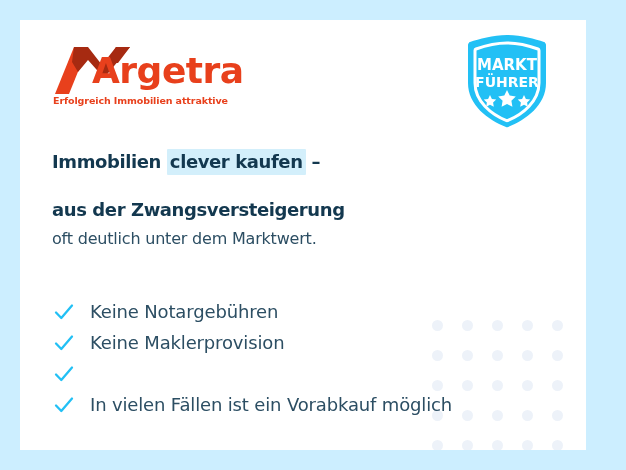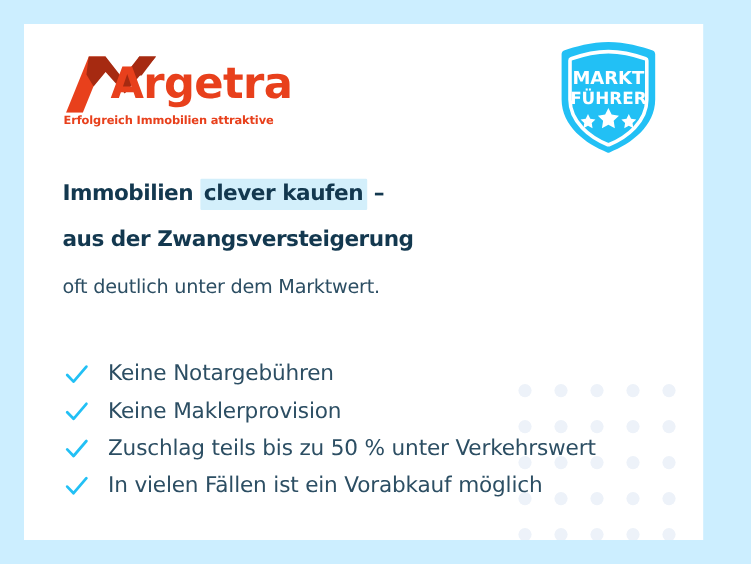--- a/index.html
+++ b/index.html
@@ -116,21 +116,21 @@
   }
   .hl-mark {
     background: #D3EFFB;
     padding: 2px 3px 3px 3px;
     border-radius: 1px;
     box-decoration-break: clone;
     -webkit-box-decoration-break: clone;
   }
   .headline-line2 {
     display: block;
-    margin-top: 2px;
+    margin-top: 12px;
   }
 
   
   .subhead {
     position: absolute;
     left: 32px;
     top: 205px;
     width: 470px;
     font-family: "DejaVu Sans", sans-serif;
     font-weight: 400;
@@ -253,21 +253,20 @@
         <li class="check-item">
           <svg class="check-icon" viewBox="0 0 22 22">
             <path d="M3 11.5 L8.3 17 L19 4.5" fill="none" stroke="#22C0F5" stroke-width="2.3" stroke-linecap="round" stroke-linejoin="round"></path>
           </svg>
           <span class="check-label">Keine Maklerprovision</span>
         </li>
         <li class="check-item">
           <svg class="check-icon" viewBox="0 0 22 22">
             <path d="M3 11.5 L8.3 17 L19 4.5" fill="none" stroke="#22C0F5" stroke-width="2.3" stroke-linecap="round" stroke-linejoin="round"></path>
           </svg>
-          <span class="check-label">Zuschlag teils bis zu 50 % unter Verkehrswert</span>
         </li>
         <li class="check-item">
           <svg class="check-icon" viewBox="0 0 22 22">
             <path d="M3 11.5 L8.3 17 L19 4.5" fill="none" stroke="#22C0F5" stroke-width="2.3" stroke-linecap="round" stroke-linejoin="round"></path>
           </svg>
           <span class="check-label">In vielen Fällen ist ein Vorabkauf möglich</span>
         </li>
       </ul>
 
   </div>

